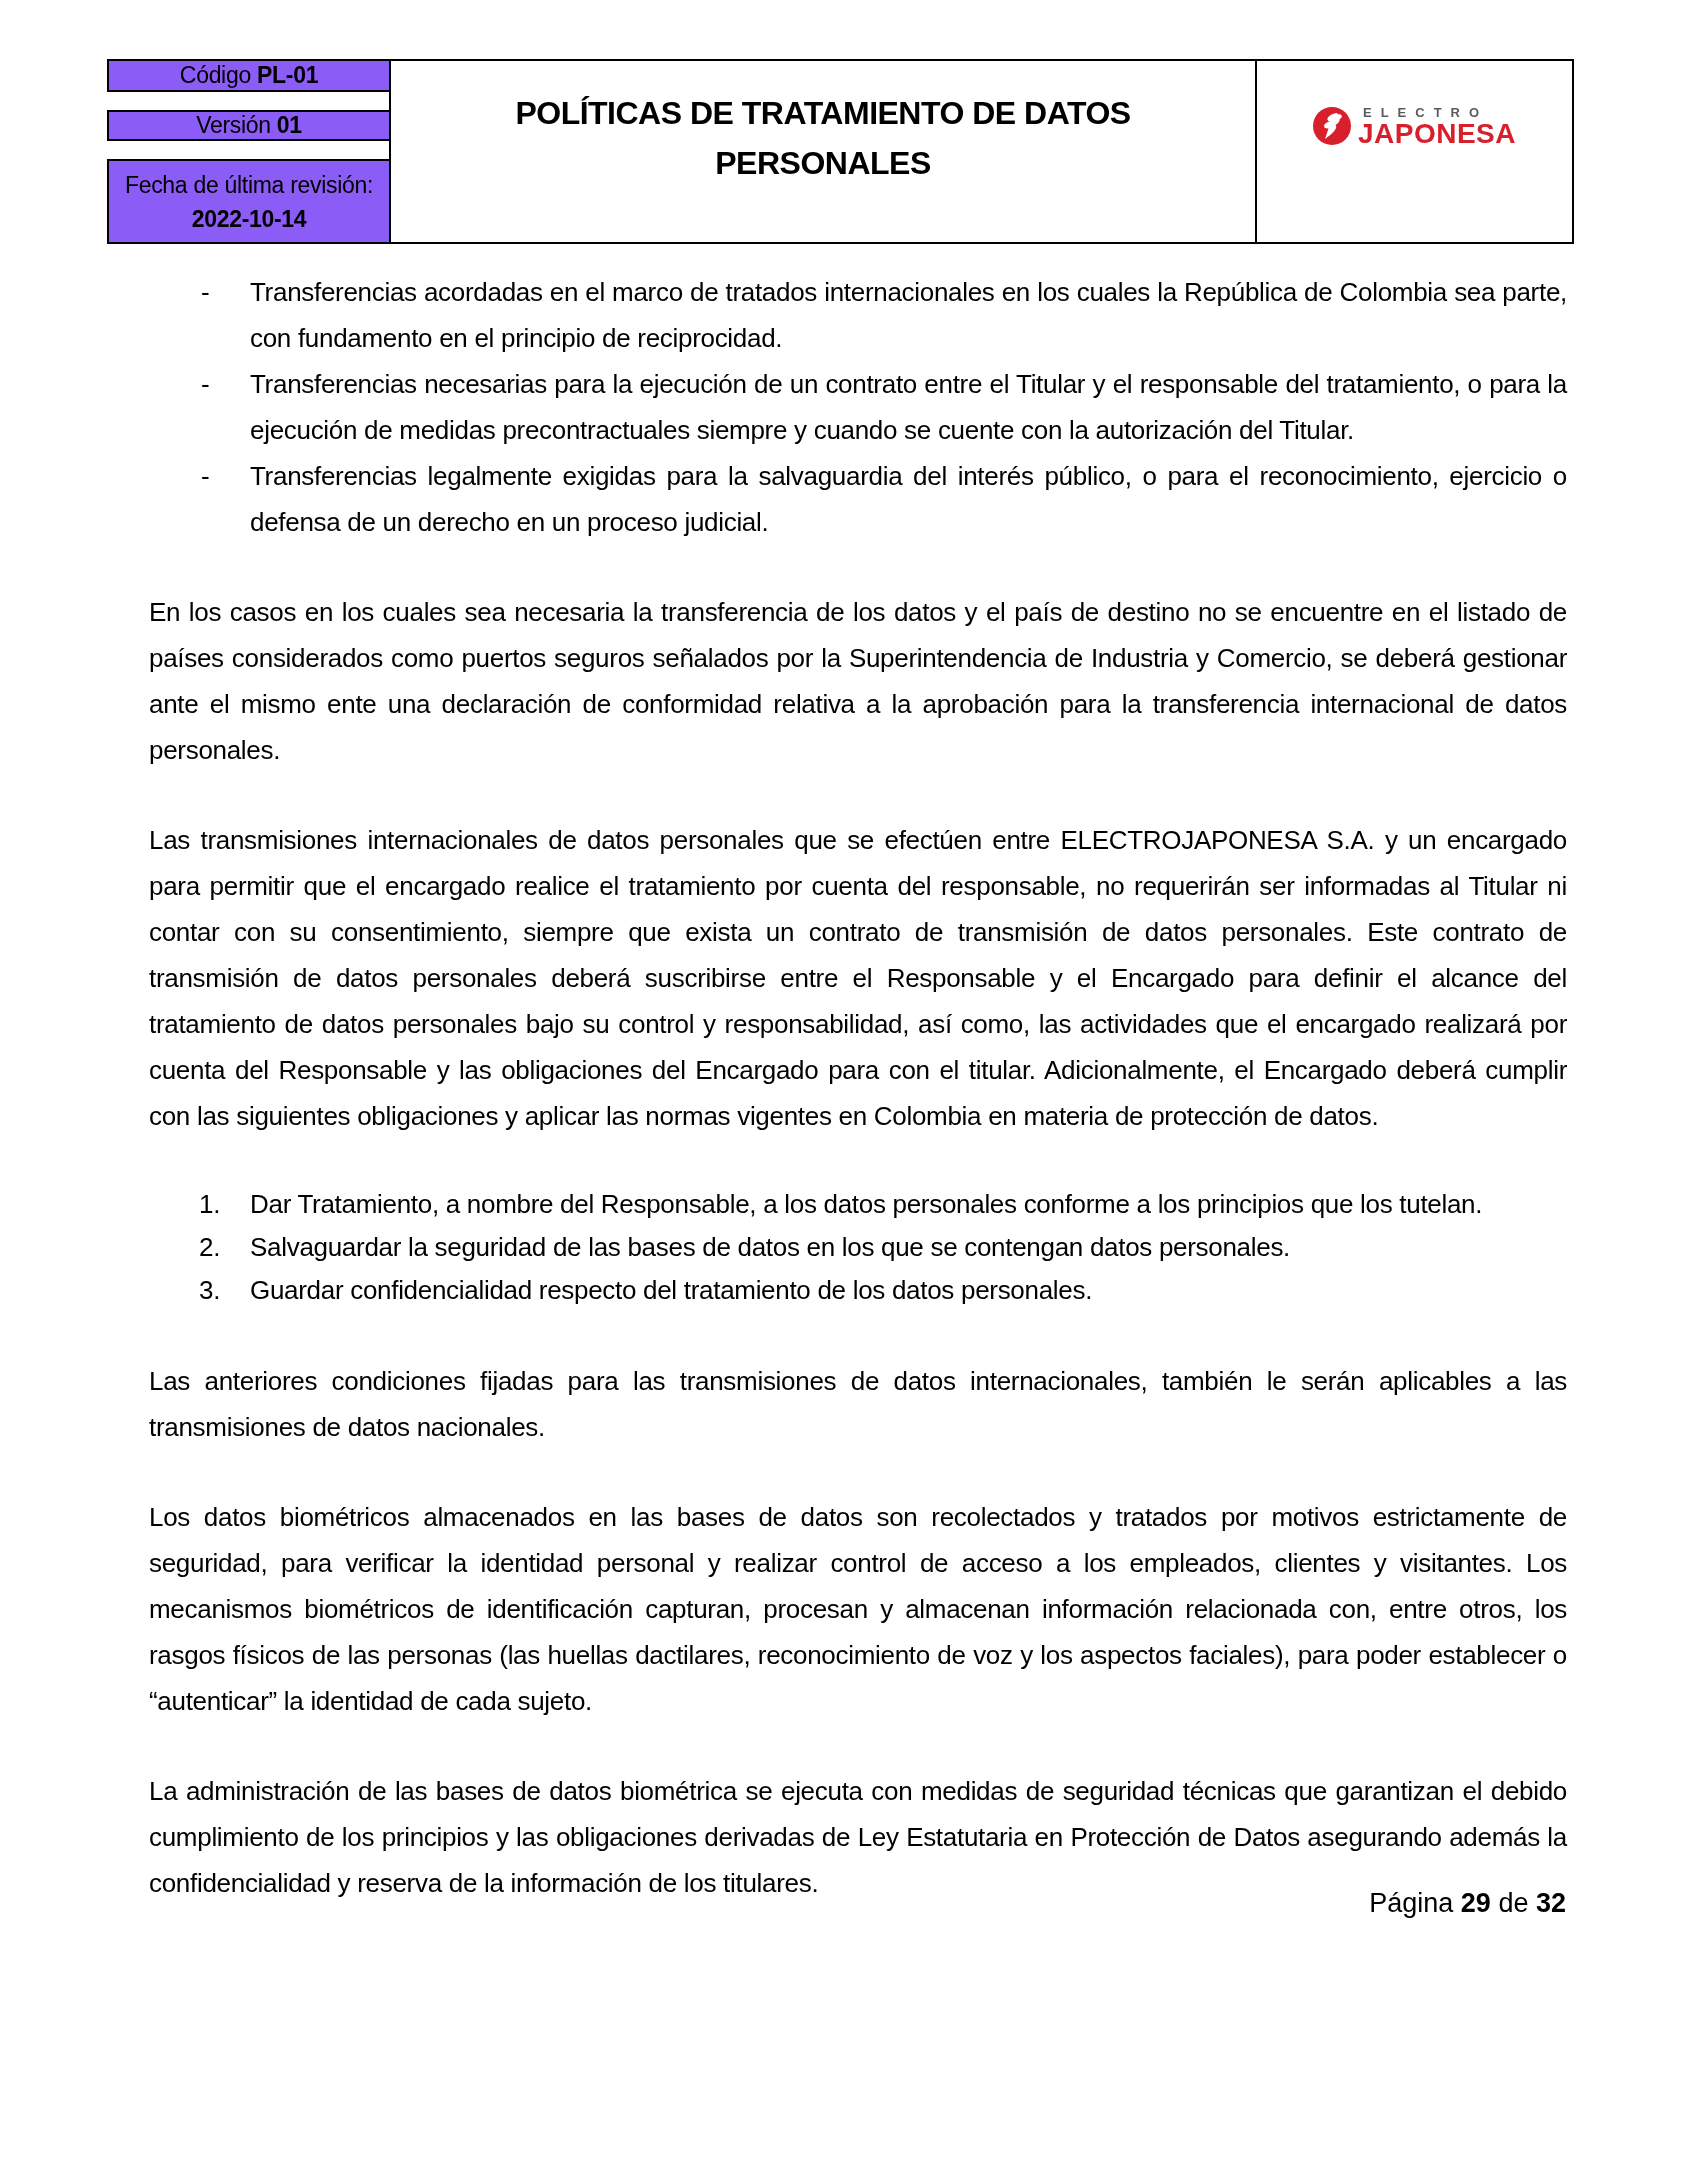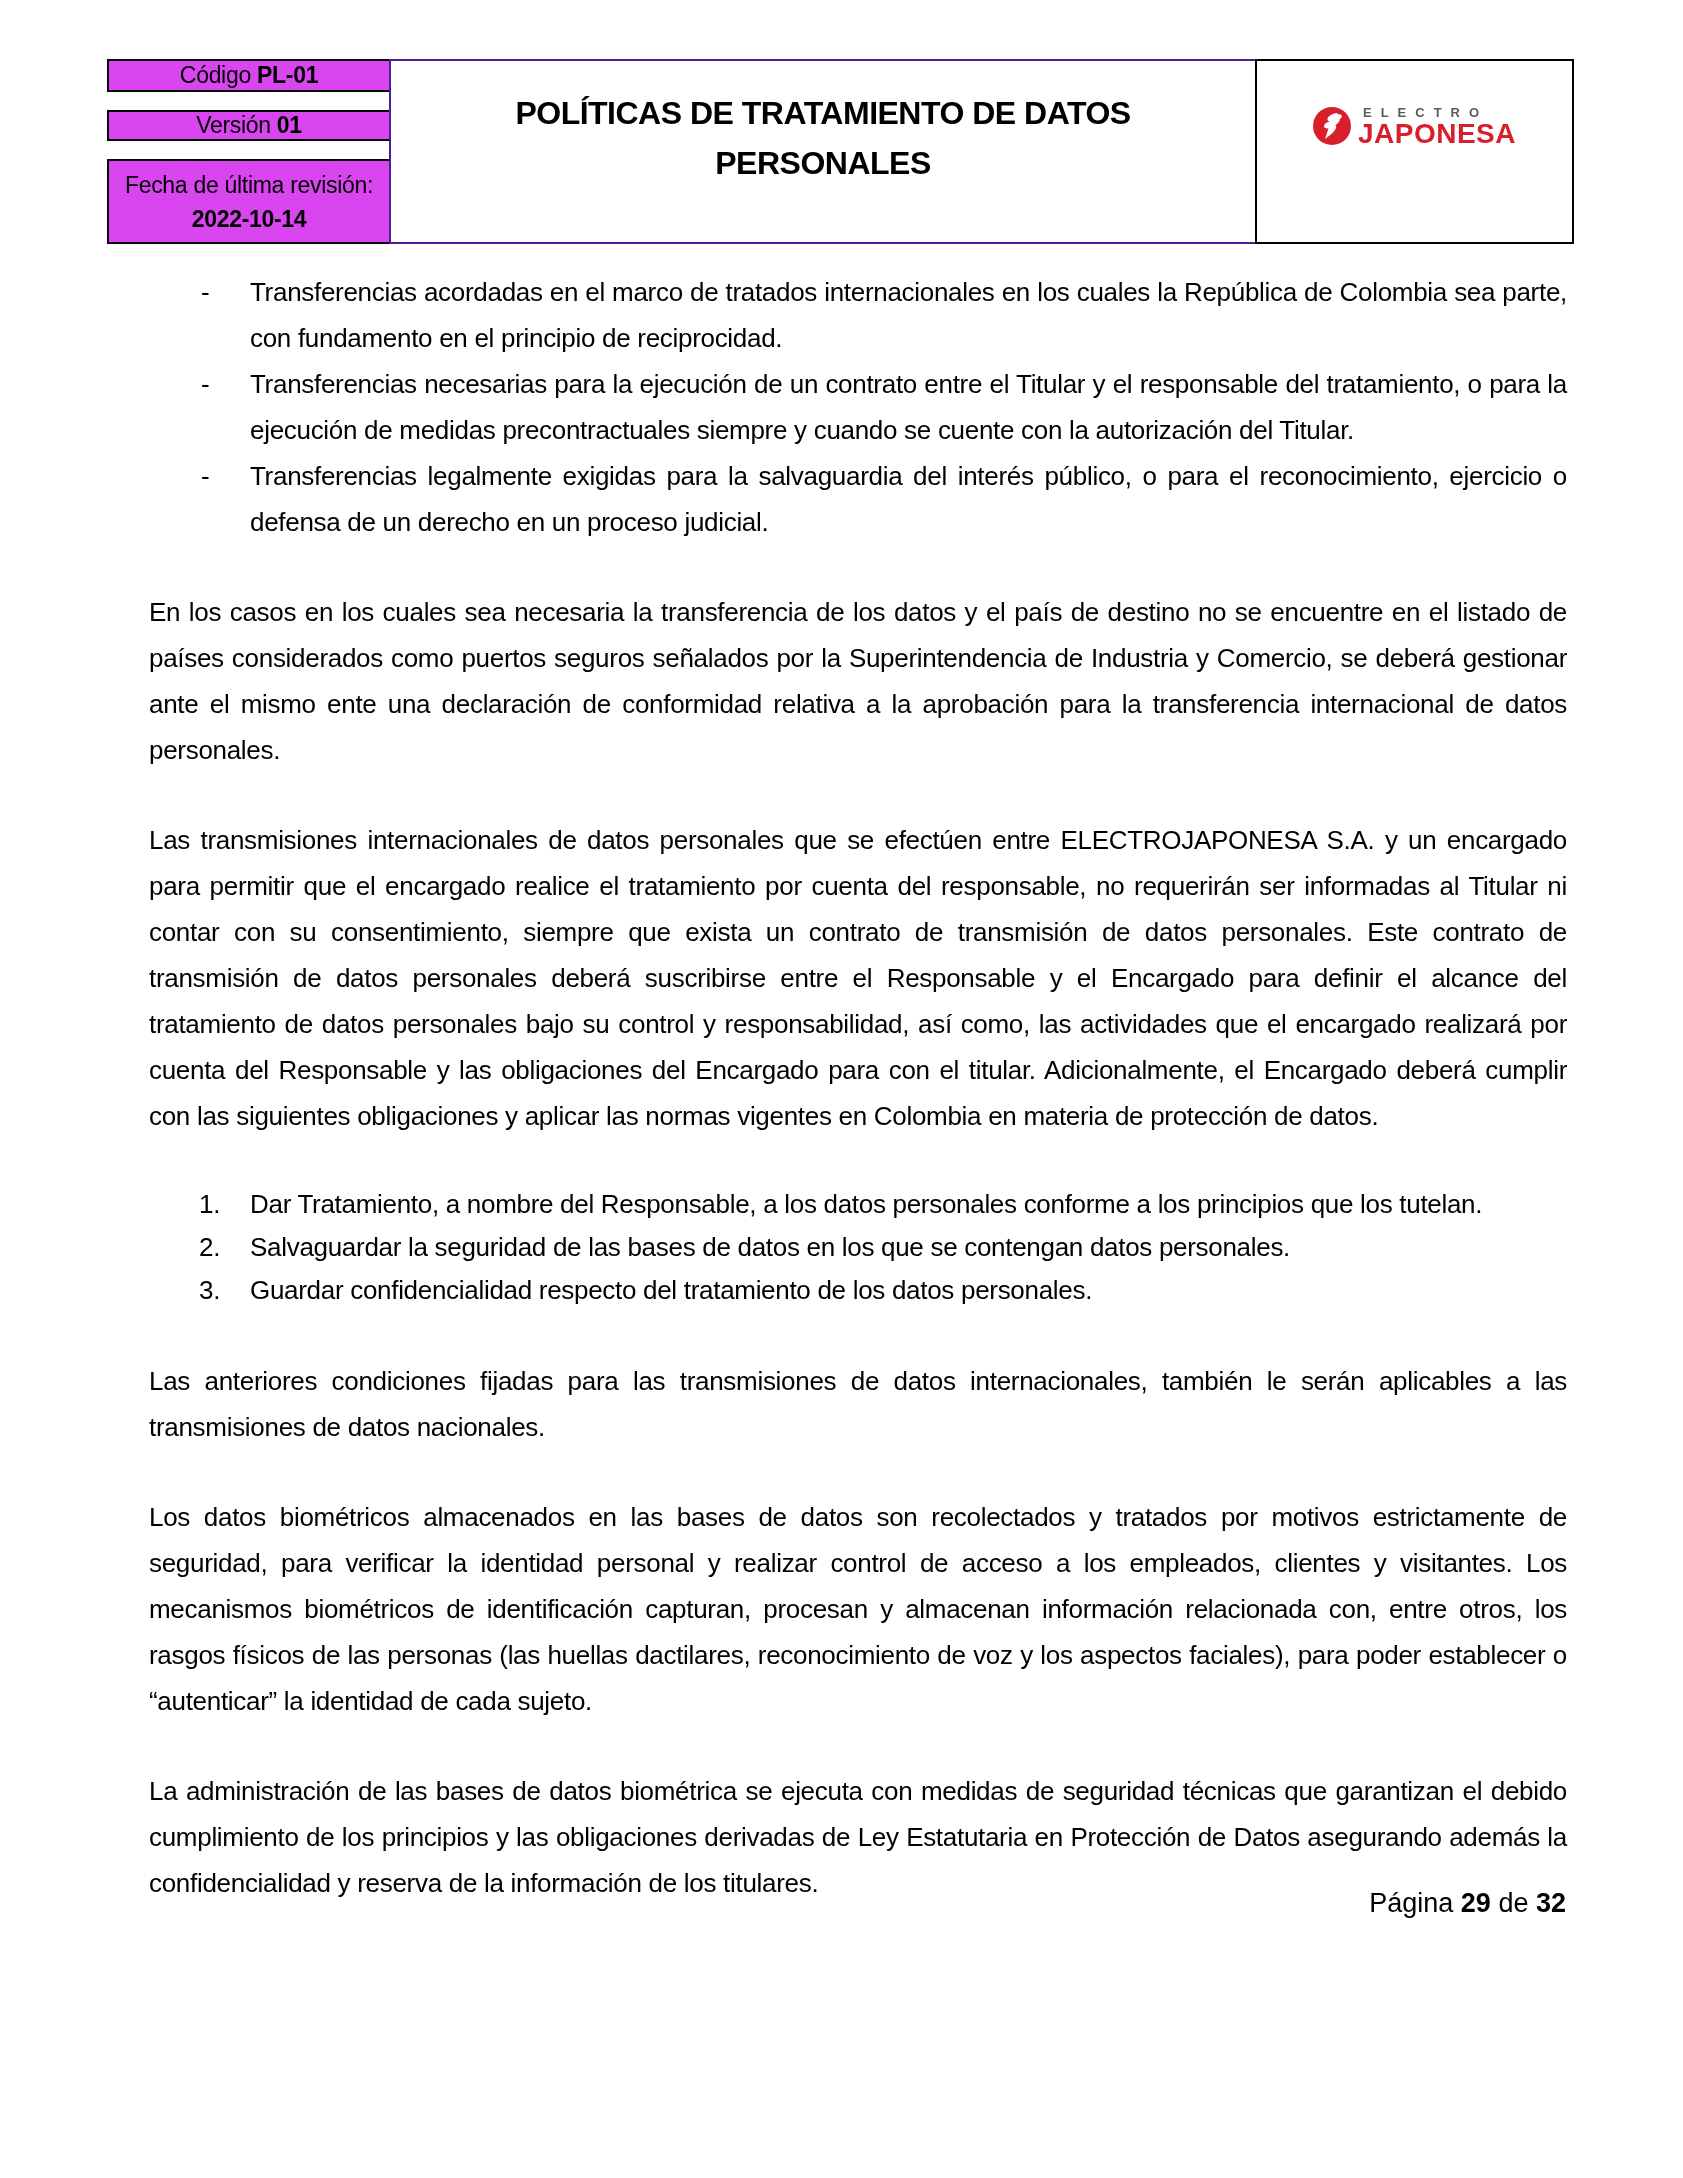--- a/index.html
+++ b/index.html
@@ -23,38 +23,38 @@
     align-items: stretch;
   }
   .hdr-left {
     width: 284px;
     flex: none;
     display: flex;
     flex-direction: column;
   }
   .hcell {
     border: 2px solid #000;
-    background: #d946ef;
+    background: #8b5cf6;
     text-align: center;
     font-size: 23px;
     letter-spacing: -0.3px;
     display: flex;
     flex-direction: column;
     align-items: center;
     justify-content: center;
   }
   .hcell + .hcell { margin-top: 18px; }
   .hcell-codigo  { height: 33px; }
   .hcell-version { height: 31px; }
   .hcell-fecha   { flex: 1; line-height: 34px; }
   .hcell b { font-weight: bold; }
 
   .hdr-mid {
     flex: 1;
-    border: 2px solid #4c1d95;
+    border: 2px solid #000000;
     margin-left: -2px;
     display: flex;
     align-items: center;
     justify-content: center;
     padding-bottom: 28px;
   }
   .hdr-title {
     font-weight: bold;
     font-size: 32px;
     line-height: 50px;

